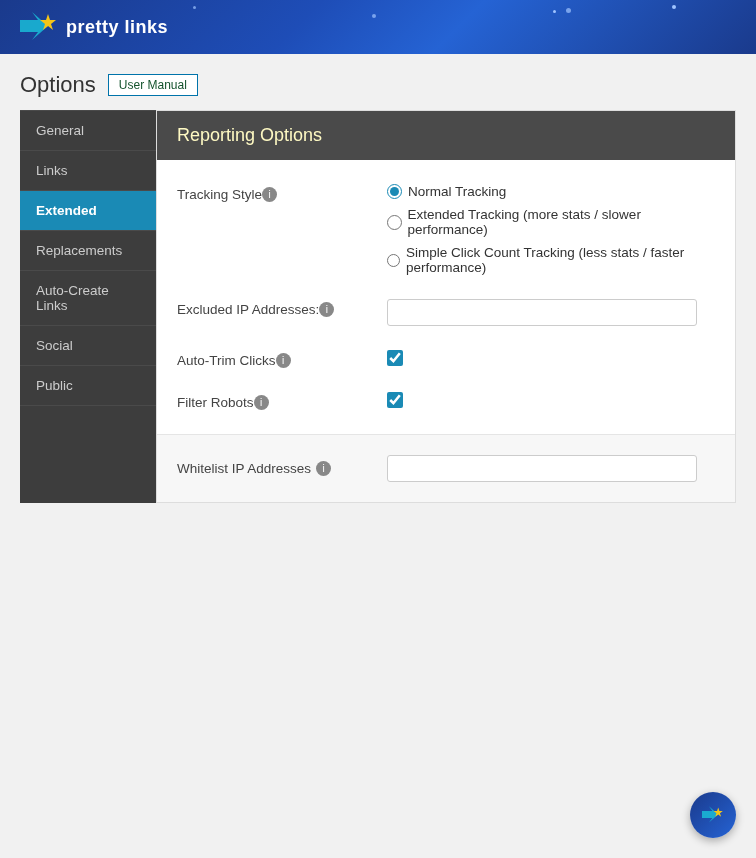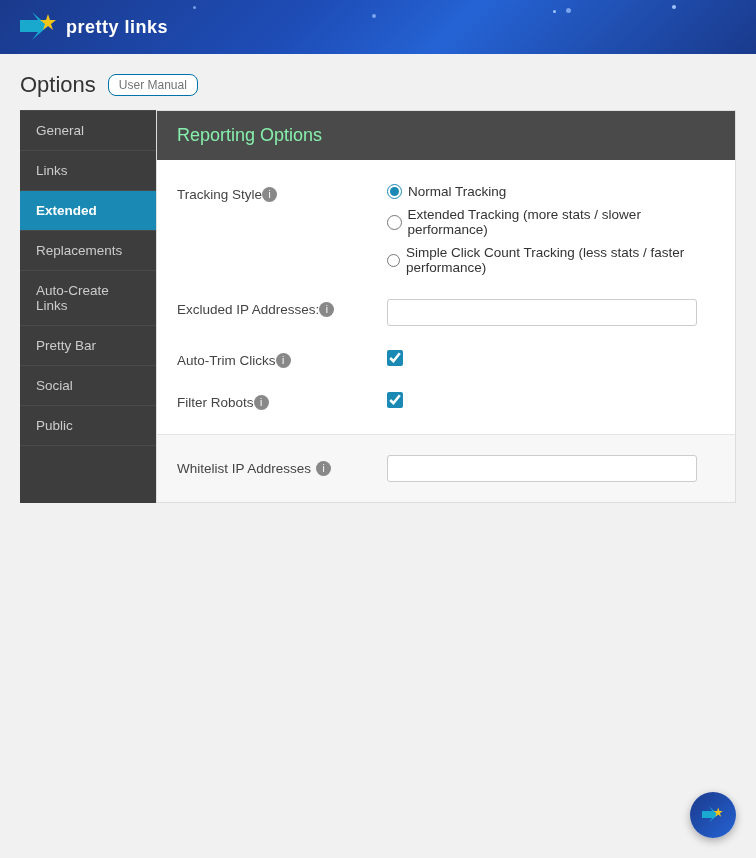--- a/index.html
+++ b/index.html
@@ -57,24 +57,24 @@
       align-items: center;
       gap: 12px;
     }
     .page-title {
       font-size: 22px;
       font-weight: 400;
       color: #333;
     }
     .user-manual-btn {
       border: 1px solid #0073aa;
-      color: #737373;
+      color: #14532d;
       background: white;
       padding: 3px 10px;
-      border-radius: 8px;
+      border-radius: 0;
       font-size: 12px;
       cursor: pointer;
     }
 
     
     .main-layout {
       display: flex;
       margin: 0 20px 20px 20px;
       gap: 0;
     }
@@ -105,21 +105,21 @@
     .content-area {
       flex: 1;
       background: white;
       border: 1px solid #ddd;
     }
     .content-header {
       background: #4a4a4a;
       padding: 14px 20px;
     }
     .content-header h2 {
-      color: #86efac;
+      color: #fef9c3;
       font-size: 18px;
       font-weight: 400;
     }
     .content-body {
       padding: 24px 20px;
     }
 
     
     .form-row {
       display: flex;
@@ -258,21 +258,20 @@
 </div>
 
 <div class="main-layout">
 
   <nav class="sidebar">
     <div class="sidebar-item">General</div>
     <div class="sidebar-item">Links</div>
     <div class="sidebar-item active">Extended</div>
     <div class="sidebar-item">Replacements</div>
     <div class="sidebar-item">Auto-Create Links</div>
-    <div class="sidebar-item">Pretty Bar</div>
     <div class="sidebar-item">Social</div>
     <div class="sidebar-item">Public</div>
   </nav>
 
   <div class="content-area">
     <div class="content-header">
       <h2>Reporting Options</h2>
     </div>
     <div class="content-body">
 

